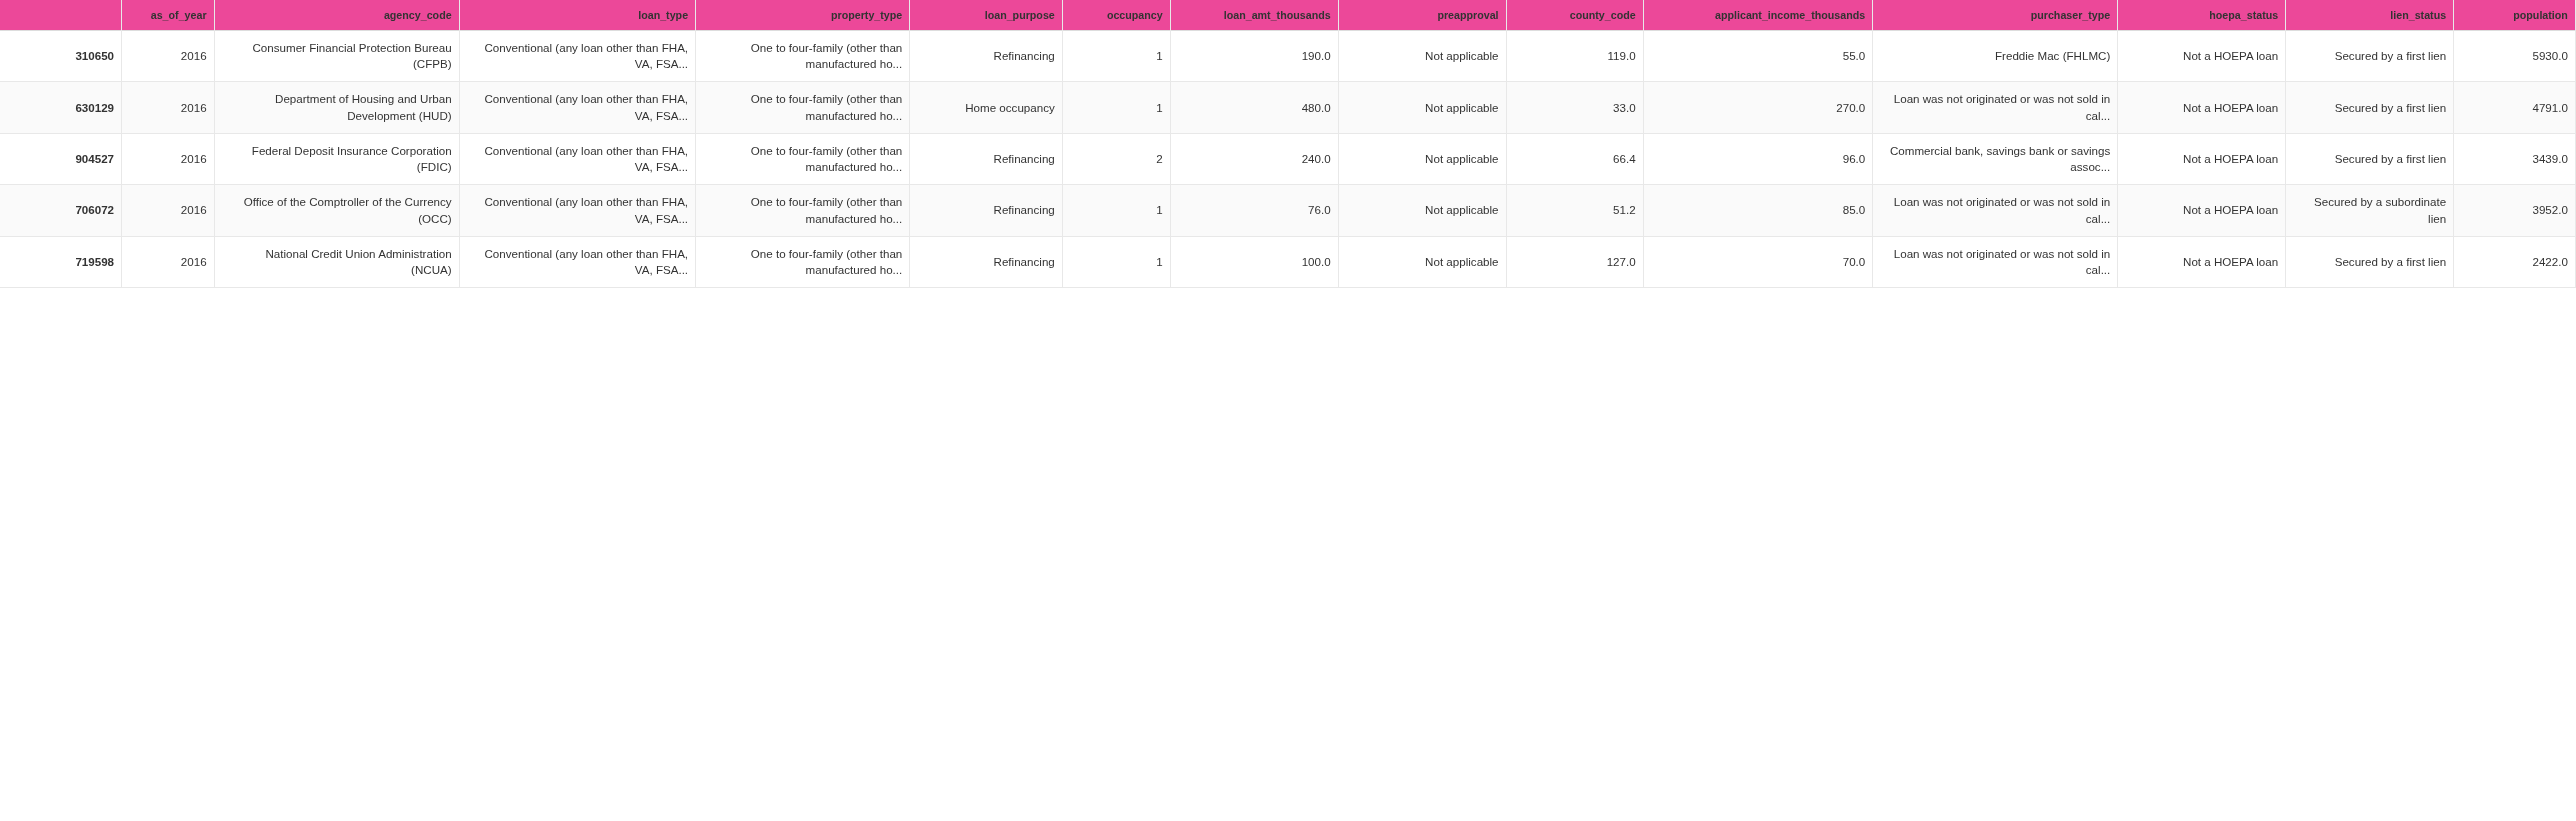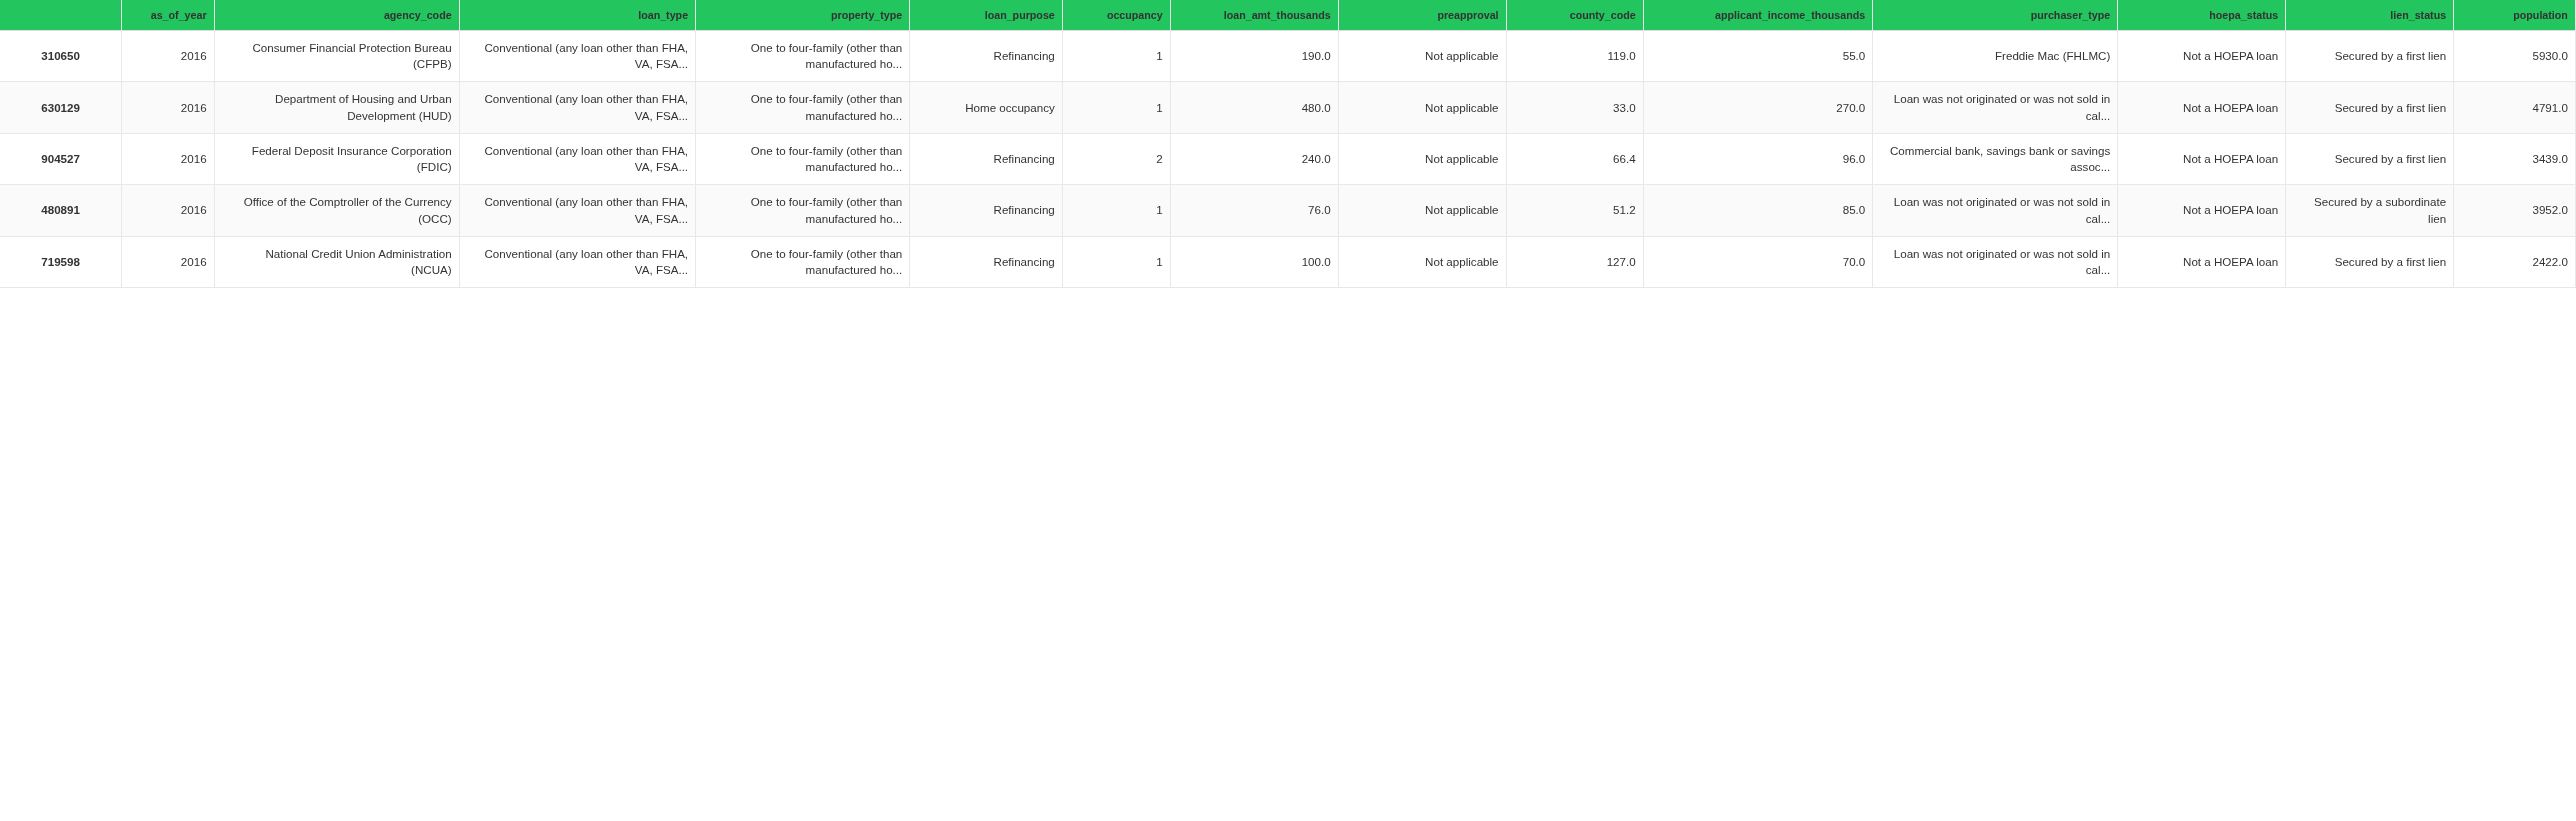--- a/index.html
+++ b/index.html
@@ -16,21 +16,21 @@
     .table-container {
       width: 100%;
       overflow-x: auto;
     }
     table {
       width: 100%;
       border-collapse: collapse;
       table-layout: fixed;
     }
     thead tr {
-      background: #22c55e;
+      background: #ec4899;
       border-bottom: 0.9px solid #ddd;
     }
     thead th {
       padding: 9px 7.1px;
       text-align: right;
       font-weight: 600;
       font-size: 10.7px;
       color: #333;
       border-right: 0.9px solid #e8e8e8;
       vertical-align: bottom;
@@ -49,21 +49,21 @@
     }
     tbody td {
       padding: 9px 7.1px;
       text-align: right;
       vertical-align: middle;
       font-size: 11.6px;
       border-right: 0.9px solid #e8e8e8;
       line-height: 1.4;
     }
     tbody td:first-child {
-      text-align: center;
+      text-align: right;
       font-weight: 700;
     }
     
     col.col-id       { width: 71px; }
     col.col-year     { width: 54px; }
     col.col-agency   { width: 143px; }
     col.col-ltype    { width: 138px; }
     col.col-ptype    { width: 125px; }
     col.col-purpose  { width: 89px; }
     col.col-occ      { width: 63px; }
@@ -163,21 +163,21 @@
           <td>240.0</td>
           <td>Not applicable</td>
           <td>66.4</td>
           <td>96.0</td>
           <td>Commercial bank, savings bank or savings assoc...</td>
           <td>Not a HOEPA loan</td>
           <td>Secured by a first lien</td>
           <td>3439.0</td>
         </tr>
         <tr>
-          <td>480891</td>
+          <td>706072</td>
           <td>2016</td>
           <td>Office of the Comptroller of the Currency (OCC)</td>
           <td>Conventional (any loan other than FHA, VA, FSA...</td>
           <td>One to four-family (other than manufactured ho...</td>
           <td>Refinancing</td>
           <td>1</td>
           <td>76.0</td>
           <td>Not applicable</td>
           <td>51.2</td>
           <td>85.0</td>

